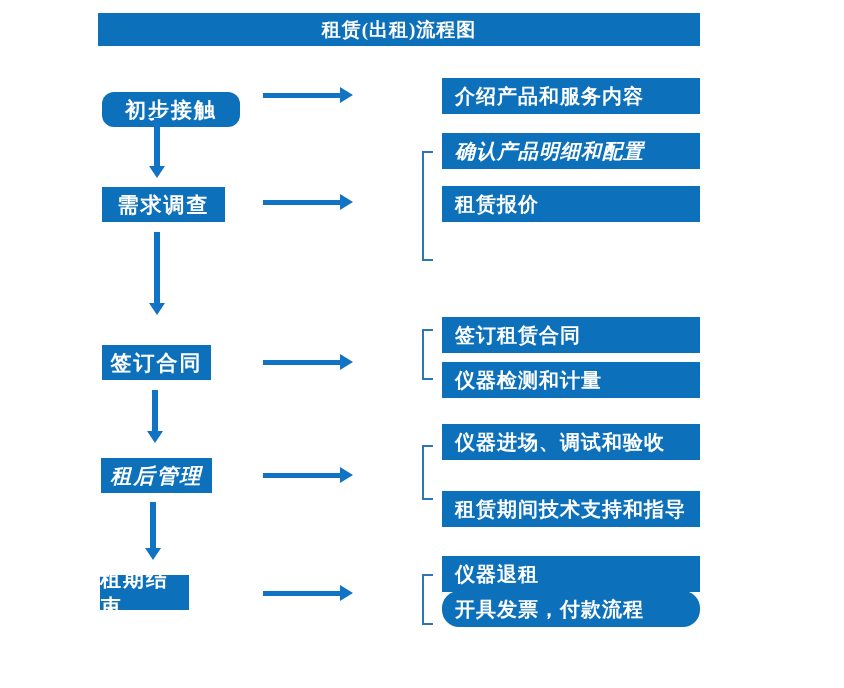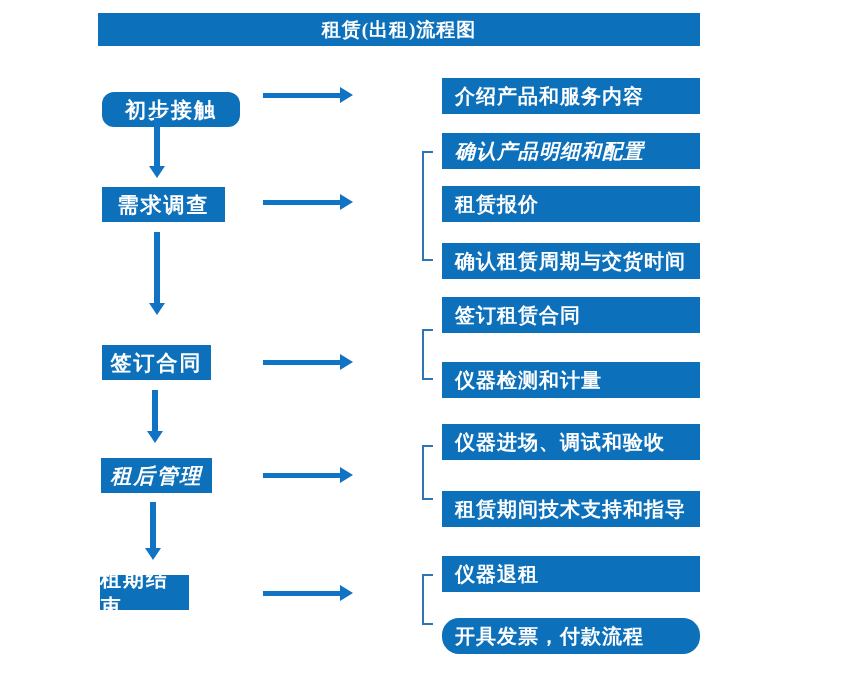--- a/index.html
+++ b/index.html
@@ -60,26 +60,26 @@
   #lb0{left:102px;top:92px;width:138px;border-radius:12px;}
   #lb1{left:102px;top:187px;width:123px;}
   #lb2{left:102px;top:345px;width:109px;text-align:right;}
   #lb3{left:101px;top:458px;width:111px;font-style:italic;}
   #lb4{left:100px;top:575px;width:89px;}
 
   #rb0{top:78px;}
   #rb1{top:133px;font-style:italic;}
   #rb2{top:186px;}
   #rb3{top:243px;}
-  #rb4{top:297px;}
+  #rb4{top:317px;}
   #rb5{top:362px;}
   #rb6{top:424px;}
   #rb7{top:491px;}
   #rb8{top:556px;}
-  #rb9{top:618px;border-radius:17px;}
+  #rb9{top:591px;border-radius:17px;}
 
   #ha0{left:263px;top:87px;}
   #ha1{left:263px;top:194px;}
   #ha2{left:263px;top:354px;}
   #ha3{left:263px;top:467px;}
   #ha4{left:263px;top:585px;}
 
   #va0{left:149px;top:118px;height:60px;}
   #va1{left:149px;top:232px;height:83px;}
   #va2{left:147px;top:390px;height:53px;}
@@ -116,23 +116,20 @@
   </div>
 
   <div class="rbox" id="rb0">
     <span>介绍产品和服务内容</span>
   </div>
   <div class="rbox" id="rb1">
     <span>确认产品明细和配置</span>
   </div>
   <div class="rbox" id="rb2">
     <span>租赁报价</span>
-  </div>
-  <div class="rbox" id="rb3">
-    <span>确认租赁周期与交货时间</span>
   </div>
   <div class="rbox" id="rb4">
     <span>签订租赁合同</span>
   </div>
   <div class="rbox" id="rb5">
     <span>仪器检测和计量</span>
   </div>
   <div class="rbox" id="rb6">
     <span>仪器进场、调试和验收</span>
   </div>

